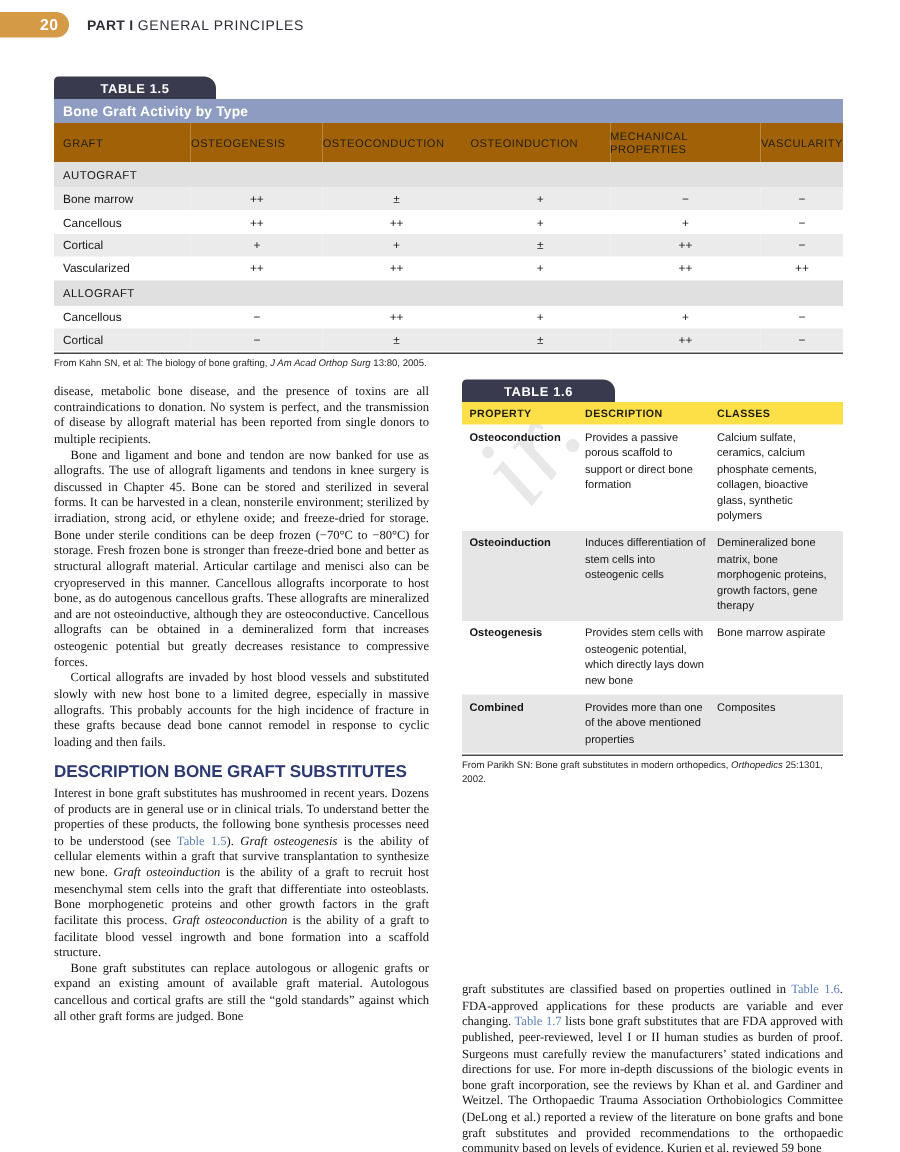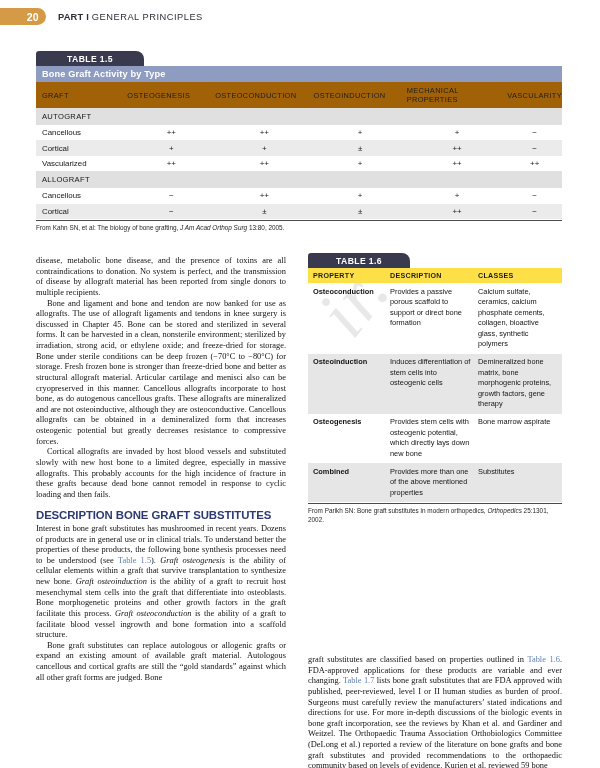--- a/index.html
+++ b/index.html
@@ -262,20 +262,28 @@
         <th>OSTEOCONDUCTION</th>
         <th>OSTEOINDUCTION</th>
         <th>MECHANICAL PROPERTIES</th>
         <th>VASCULARITY</th>
       </tr>
     </thead>
     <tbody>
       <tr class="group">
         <td colspan="6">AUTOGRAFT</td>
       </tr>
+      <tr class="shade">
+        <td>Bone marrow</td>
+        <td class="mark">++</td>
+        <td class="mark">±</td>
+        <td class="mark">+</td>
+        <td class="mark">−</td>
+        <td class="mark">−</td>
+      </tr>
       <tr>
         <td>Cancellous</td>
         <td class="mark">++</td>
         <td class="mark">++</td>
         <td class="mark">+</td>
         <td class="mark">+</td>
         <td class="mark">−</td>
       </tr>
       <tr class="shade">
         <td>Cortical</td>
@@ -347,21 +355,21 @@
         <td>Demineralized bone matrix, bone morphogenic proteins, growth factors, gene therapy</td>
       </tr>
       <tr>
         <td>Osteogenesis</td>
         <td>Provides stem cells with osteogenic potential, which directly lays down new bone</td>
         <td>Bone marrow aspirate</td>
       </tr>
       <tr class="shade">
         <td>Combined</td>
         <td>Provides more than one of the above mentioned properties</td>
-        <td>Substitutes</td>
+        <td>Composites</td>
       </tr>
     </tbody>
   </table>
   <div class="src-rule"></div>
   <div class="src-note">
     <span>From Parikh SN: Bone graft substitutes in modern orthopedics, </span><i>Orthopedics</i><span> 25:1301, 2002.</span>
   </div>
 </div>
 
 <div class="colbox" id="col-left">

